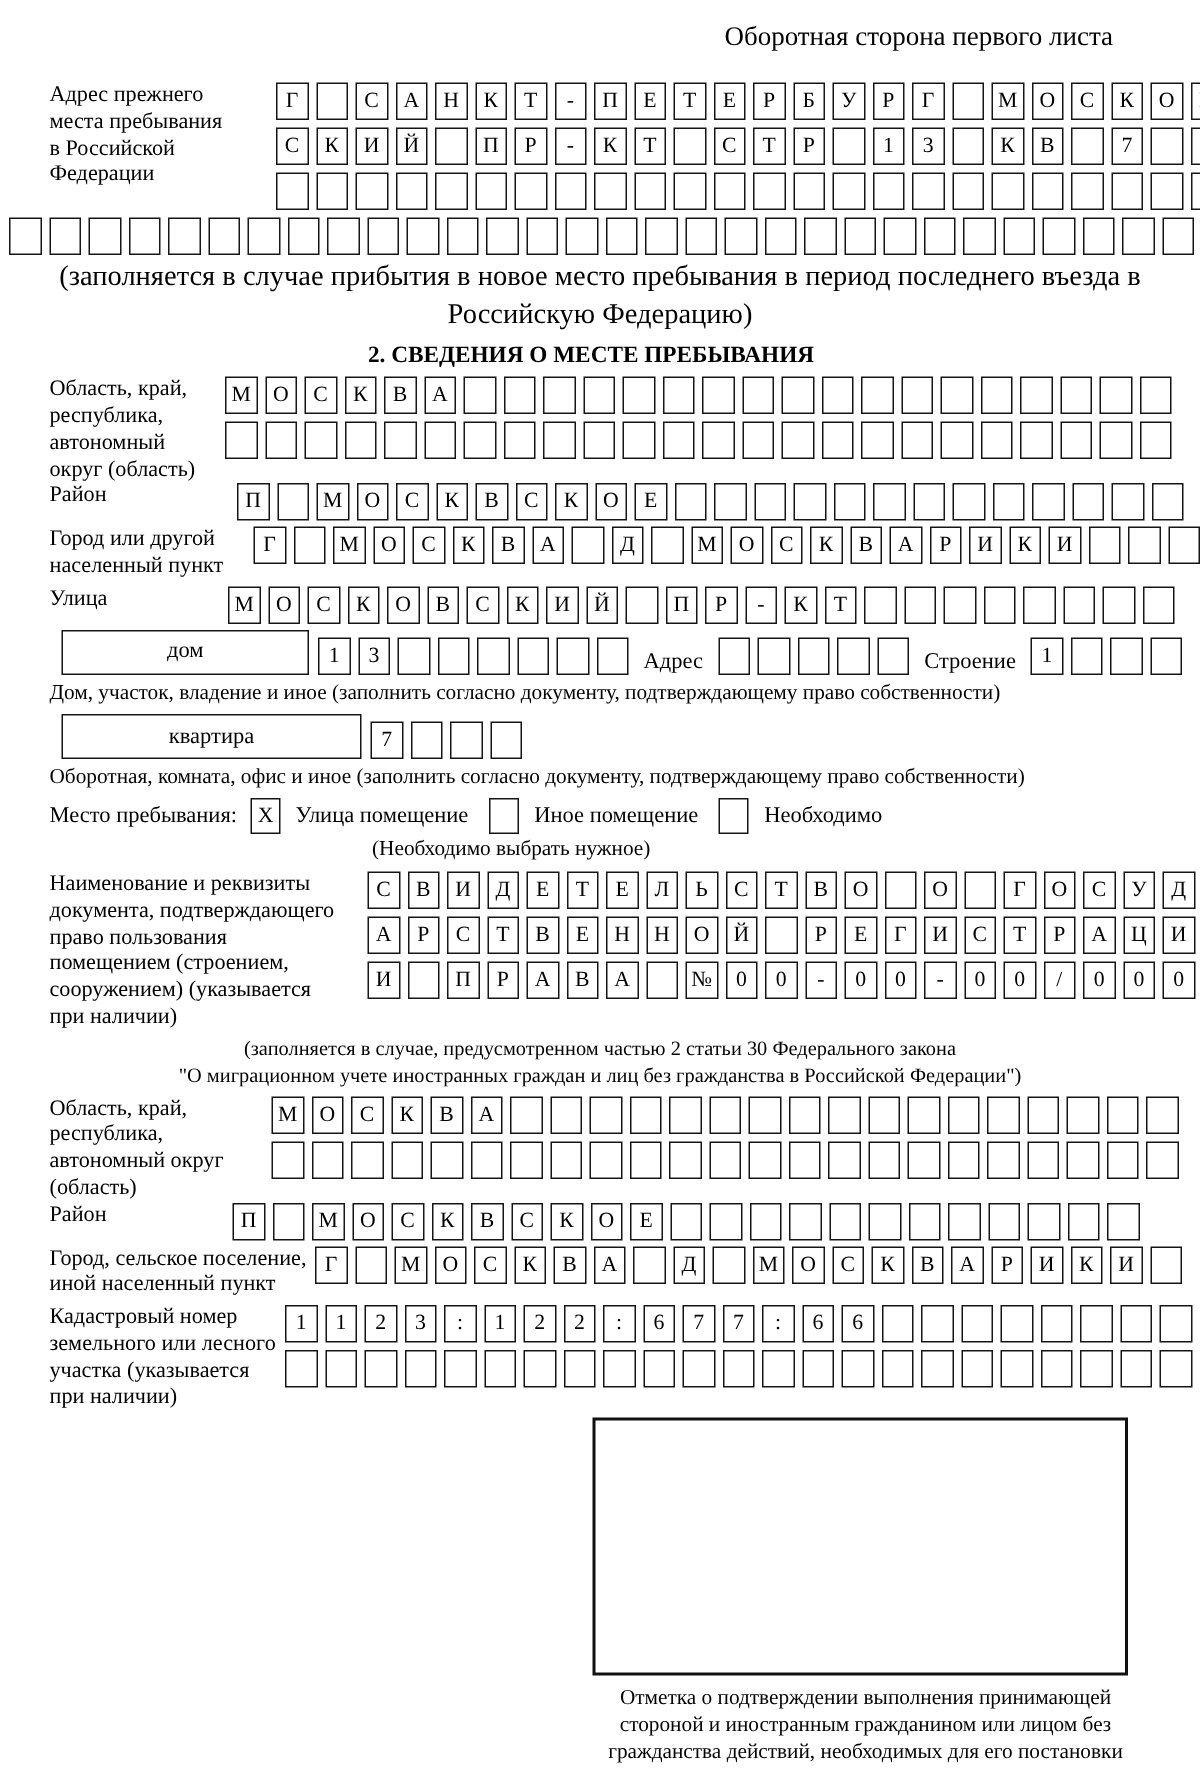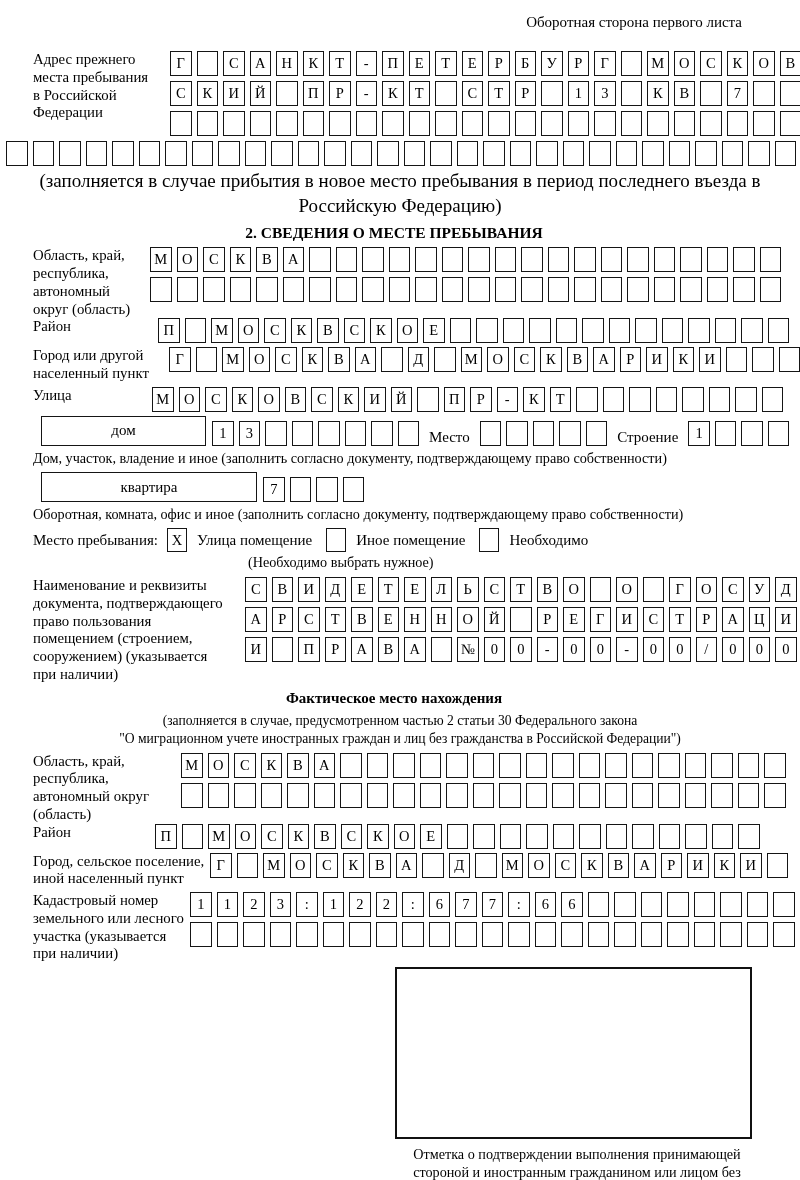--- a/index.html
+++ b/index.html
@@ -1,20 +1,20 @@
 <!DOCTYPE html>
 <html><head>
 <meta charset="utf-8">
 <style>
   html,body{margin:0;padding:0;background:#fff;}
   .page{
     position:relative;width:800px;height:1180px;overflow:hidden;background:#fff;
     font-family:"Liberation Serif", serif;color:#000;
   }
-  .corner-note{text-align:right;padding:14px 58px 0 0;font-size:15px;}
+  .corner-note{text-align:right;padding:14px 58px 0 0;font-size:18px;}
   .frow{display:flex;align-items:flex-start;}
   .flabel{box-sizing:border-box;padding-left:33px;font-size:14.8px;line-height:1.2;white-space:pre-line;flex:none;}
   .w170{width:170px}.w150{width:150px}.w158{width:158px}.w169{width:169px}
   .w152{width:152px}.w245{width:245px}.w181{width:181px}.w155{width:155px}
   .w210{width:210px}.w190{width:190px}
   .cellcol{display:flex;flex-direction:column;gap:5px;}
   .cells{display:flex;gap:5px;flex:none;}
   .cell{
     box-sizing:border-box;flex:0 0 21.5px;width:21.5px;height:25px;
     border:1.8px solid #151515;display:inline-flex;align-items:center;justify-content:center;
@@ -46,21 +46,21 @@
     line-height:1.28;white-space:pre-line;
   }
 </style>
 </head>
 <body>
 
 <div class="page">
 
   <div class="corner-note">Оборотная сторона первого листа</div>
 
-  <div class="frow" style="margin-top:20px;">
+  <div class="frow" style="margin-top:20px;gap:14px;">
     <div class="flabel w170">Адрес прежнего
 места пребывания
 в Российской
 Федерации</div>
     <div class="cellcol">
       <div class="cells">
           <span class="cell">Г</span>
           <span class="cell"></span>
           <span class="cell">С</span>
           <span class="cell">А</span>
@@ -332,40 +332,40 @@
     <div class="cells">
         <span class="cell">1</span>
         <span class="cell">3</span>
         <span class="cell"></span>
         <span class="cell"></span>
         <span class="cell"></span>
         <span class="cell"></span>
         <span class="cell"></span>
         <span class="cell"></span>
       </div>
-    <span class="mini-label">Место</span>
+    <span class="mini-label">Адрес</span>
     <div class="cells">
         <span class="cell"></span>
         <span class="cell"></span>
         <span class="cell"></span>
         <span class="cell"></span>
         <span class="cell"></span>
       </div>
     <span class="mini-label">Строение</span>
     <div class="cells">
         <span class="cell">1</span>
         <span class="cell"></span>
         <span class="cell"></span>
         <span class="cell"></span>
       </div>
   </div>
   <div class="note-left">Дом, участок, владение и иное (заполнить согласно документу, подтверждающему право собственности)</div>
 
   <div class="house-row">
-    <div class="inline-box" style="width:216px">квартира</div>
+    <div class="inline-box" style="width:200px">квартира</div>
     <div class="cells">
         <span class="cell">7</span>
         <span class="cell"></span>
         <span class="cell"></span>
         <span class="cell"></span>
       </div>
   </div>
   <div class="note-left">Оборотная, комната, офис и иное (заполнить согласно документу, подтверждающему право собственности)</div>
 
   <div class="stay-row">
@@ -452,21 +452,20 @@
           <span class="cell">0</span>
           <span class="cell">0</span>
           <span class="cell">/</span>
           <span class="cell">0</span>
           <span class="cell">0</span>
           <span class="cell">0</span>
         </div>
     </div>
   </div>
 
-  <div class="sec-title" style="font-size:15px;">Фактическое место нахождения</div>
   <div class="actual-intro">(заполняется в случае, предусмотренном частью 2 статьи 30 Федерального закона
 "О миграционном учете иностранных граждан и лиц без гражданства в Российской Федерации")</div>
 
   <div class="frow">
     <div class="flabel w181">Область, край,
 республика,
 автономный округ
 (область)</div>
     <div class="cellcol">
       <div class="cells">

